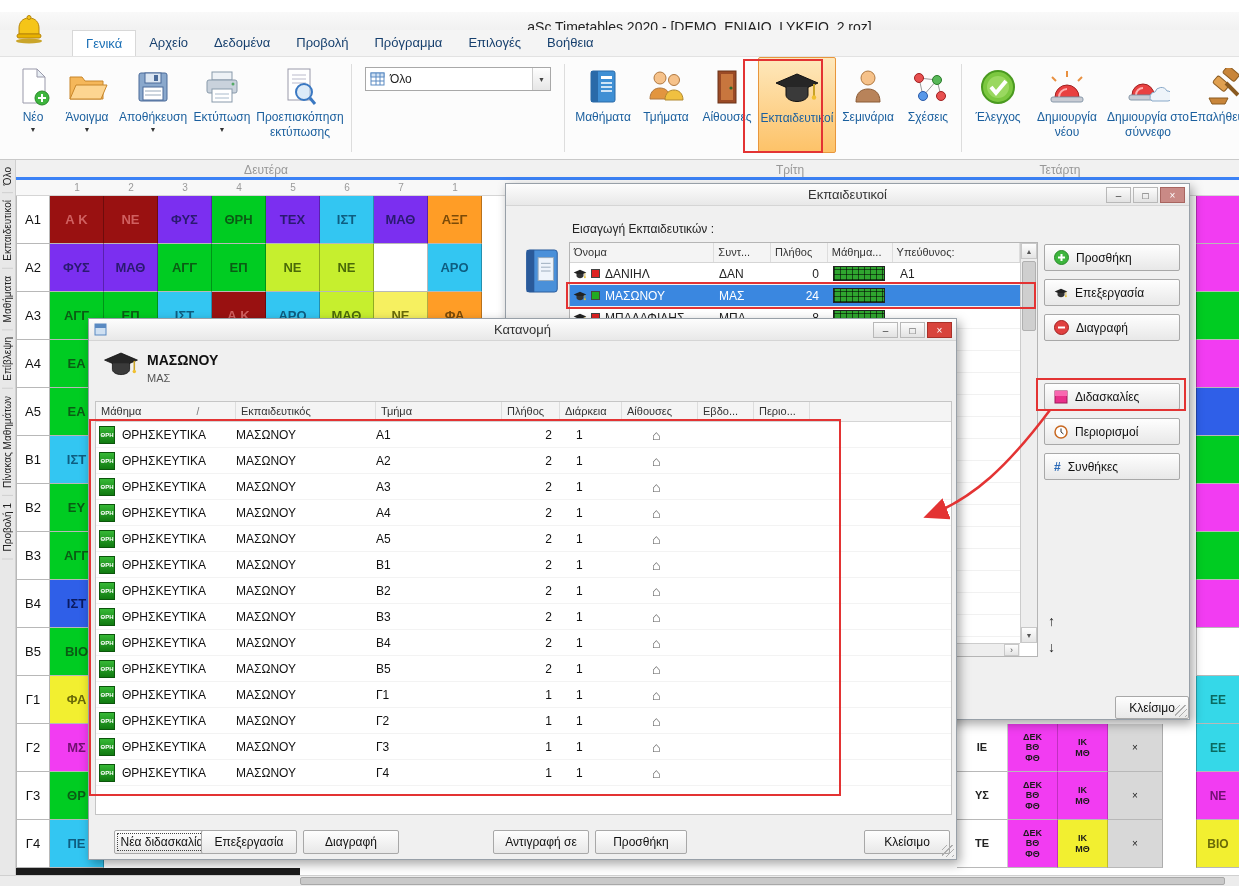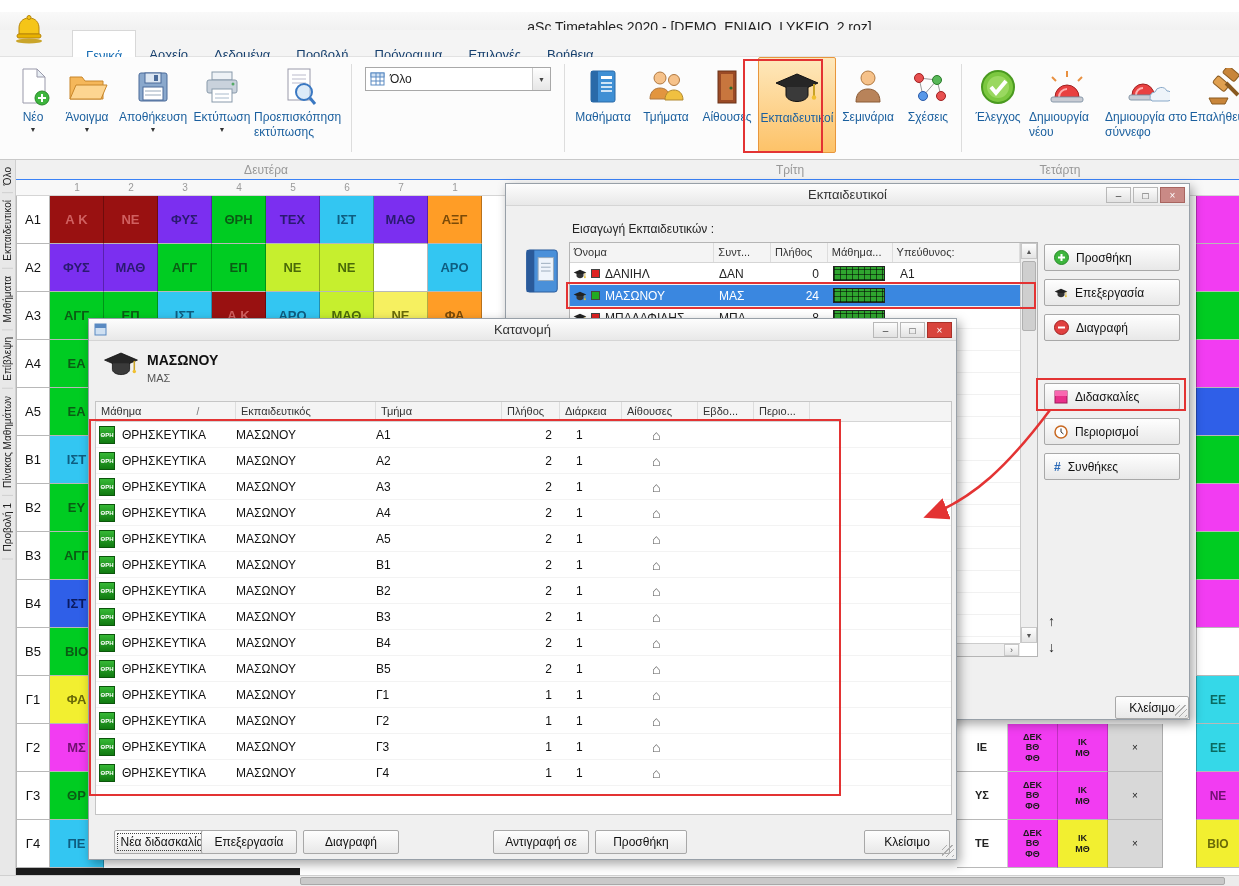--- a/index.html
+++ b/index.html
@@ -7,43 +7,43 @@
   body{font-family:"Liberation Sans",sans-serif;background:#fff;}
   #screen{position:relative;width:1239px;height:886px;overflow:hidden;background:#fff;}
 
   
   .titlebar{position:absolute;left:0;top:12px;width:100%;height:30px;background:linear-gradient(#f9f9f9,#ececec);}
   .app-icon{position:absolute;left:12px;top:2px;width:36px;height:30px;z-index:5;}
   .title-text{position:absolute;left:200px;right:40px;top:7px;text-align:center;font-size:14px;color:#222;}
 
   
   .menubar{position:absolute;left:0;top:30px;width:100%;height:27px;background:#f4f4f4;border-bottom:1px solid #e2e2e2;display:flex;padding-left:72px;}
-  .menu-item{padding:17px 13px;font-size:13px;color:#17406e;}
+  .menu-item{padding:5px 13px;font-size:13px;color:#17406e;}
   .menu-item.active{background:#fff;color:#1a6fb5;border:1px solid #d8d8d8;border-bottom:none;}
 
   
   .toolbar{position:absolute;left:0;top:57px;width:100%;height:103px;background:#fcfcfc;border-bottom:1px solid #c9c9c9;display:flex;align-items:flex-start;padding-left:8px;}
   .tb-item{display:flex;flex-direction:column;align-items:center;padding-top:7px;flex:0 0 auto;height:96px;}
   .tb-item.highlighted{background:linear-gradient(#fee8bc,#fdc268);border:1px solid #e8963c;border-radius:2px;}
   .tb-icon{height:46px;display:flex;align-items:center;justify-content:center;}
-  .tb-label{font-size:12px;color:#1a5f9e;text-align:left;line-height:1.25;max-width:92px;}
+  .tb-label{font-size:12px;color:#1a5f9e;text-align:center;line-height:1.25;max-width:92px;}
   .tb-caret{font-size:7px;color:#333;margin-top:1px;}
   .tb-sep{width:1px;background:#ddd;height:88px;margin:7px 5px 0;flex:0 0 1px;}
   .view-dropdown{margin:10px 8px 0;width:186px;height:24px;border:1px solid #a8a8a8;background:#fff;display:flex;align-items:center;font-size:12px;color:#222;flex:0 0 186px;}
   .vd-icon{padding:2px 0 0 4px;}
   .vd-value{flex:1;padding-left:5px;}
   .vd-arrow{width:18px;height:100%;border-left:1px solid #ccc;display:flex;align-items:center;justify-content:center;font-size:7px;color:#444;background:linear-gradient(#fefefe,#e6e6e6);}
 
   
   .vtabs{position:absolute;left:0;top:160px;width:16px;height:726px;background:#e8e8e8;border-right:1px solid #cfcfcf;display:flex;flex-direction:column;align-items:center;z-index:1;}
   .vtab{writing-mode:vertical-rl;transform:rotate(180deg);font-size:10px;color:#222;padding:7px 0;border-top:1px solid #cfcfcf;white-space:nowrap;}
 
   
   .grid-area{position:absolute;left:16px;top:160px;width:1223px;height:715px;background:#fff;z-index:1;}
-  .day-header{position:absolute;left:0;top:0;right:0;height:20px;background:#f1f1f1;border-bottom:1px solid #3b82f6;}
+  .day-header{position:absolute;left:0;top:0;right:0;height:20px;background:#f1f1f1;border-bottom:3px solid #3b82f6;}
   .day-label{position:absolute;top:3px;width:140px;text-align:center;font-size:12px;color:#979797;}
   .num-row{position:absolute;left:0;top:20px;right:0;height:16px;background:#f8f8f8;border-bottom:1px solid #d5d5d5;}
   .num{position:absolute;top:2px;width:54px;text-align:center;font-size:10px;color:#9a9a9a;}
   .tt-row{position:absolute;left:0;width:100%;height:48px;}
   .tt-label{position:absolute;left:0;top:0;width:34px;height:48px;border:1px solid #b8b8b8;border-top:none;display:flex;align-items:center;justify-content:center;font-size:13px;color:#111;background:#fff;}
   .tt-cell{position:absolute;top:0;height:48px;width:54px;display:flex;align-items:center;justify-content:center;font-size:13px;font-weight:bold;border-right:1px solid rgba(0,0,0,.28);border-bottom:1px solid #b8b8b8;}
   .rc-cell{position:absolute;left:1180px;top:0;width:43px;height:48px;display:flex;align-items:center;justify-content:center;font-size:12px;font-weight:bold;border-bottom:1px solid #b8b8b8;border-left:1px solid rgba(0,0,0,.25);}
   .cluster-cell{position:absolute;top:0;height:48px;display:flex;flex-direction:column;align-items:center;justify-content:center;font-size:9px;font-weight:bold;line-height:1.15;border-right:1px solid rgba(0,0,0,.2);border-bottom:1px solid #b8b8b8;}
   .cluster-cell.frag{font-size:11px;}
   .cluster-cell.cross{font-size:10px;font-weight:normal;color:#555;}

